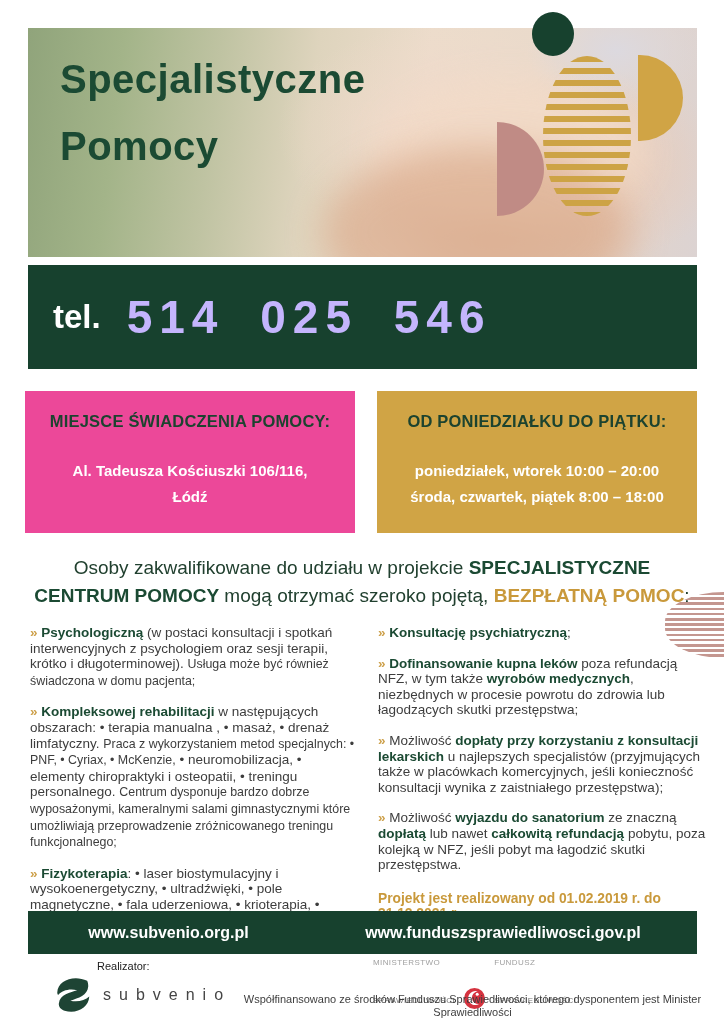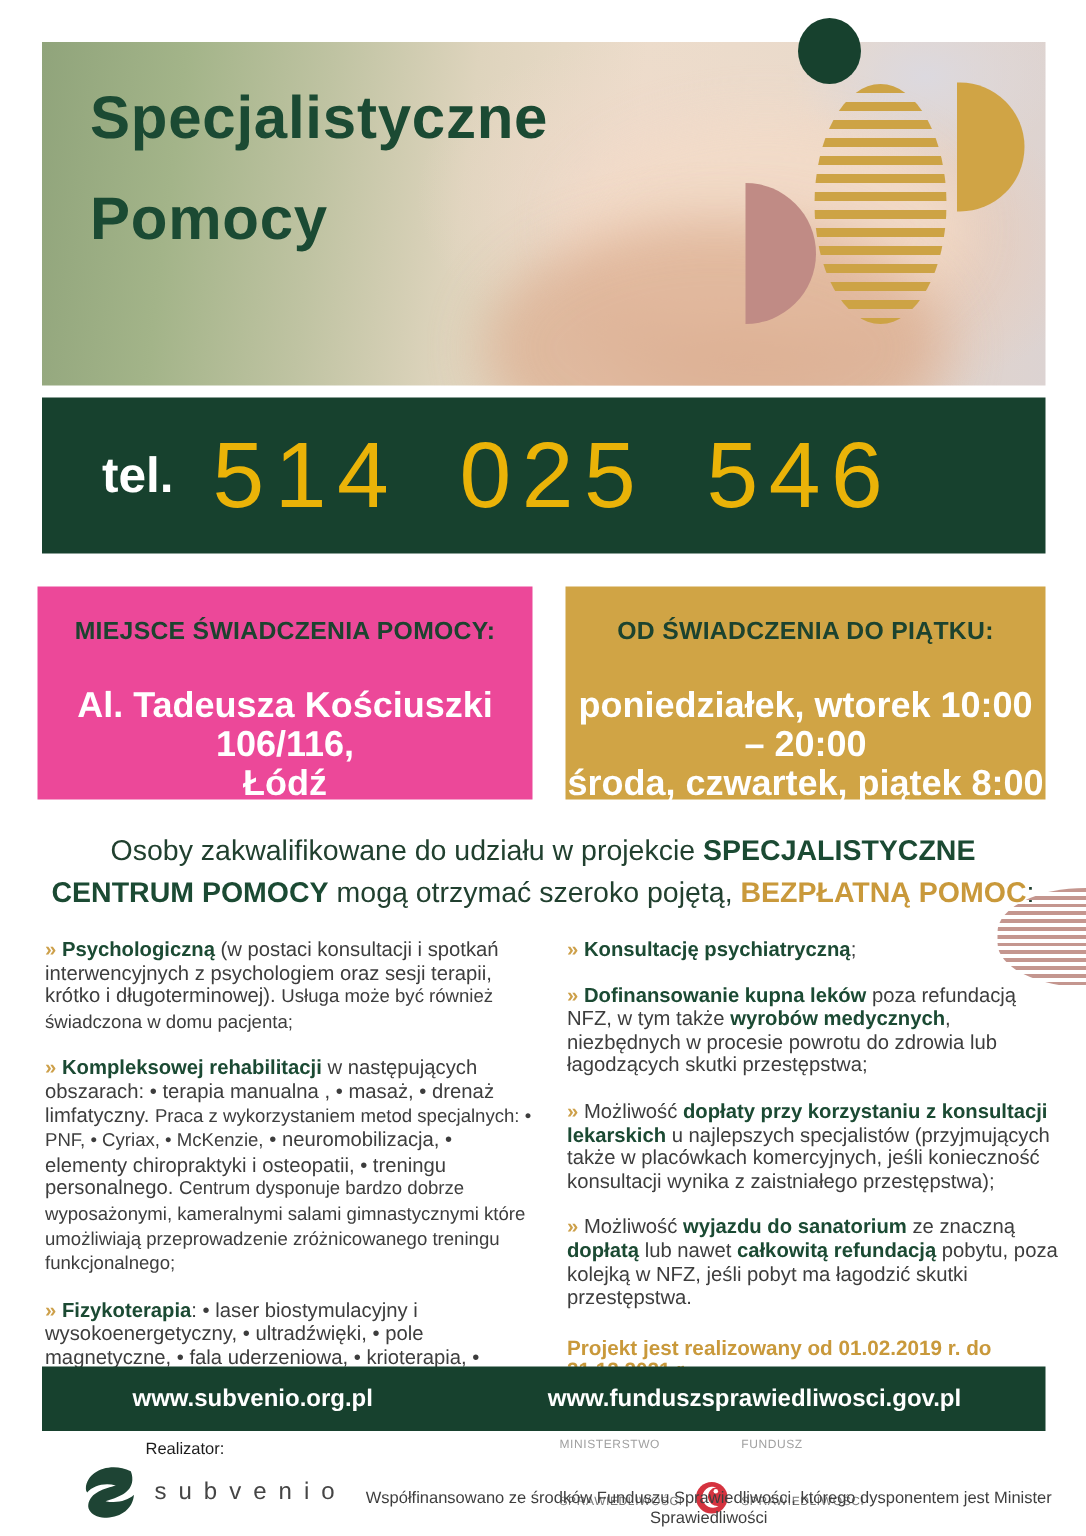--- a/index.html
+++ b/index.html
@@ -46,33 +46,33 @@
   }
   .deco-striped-pink {
     left:665px; top:589px; width:59px; height:66px;
     border-radius:66px 0 0 66px / 33px 0 0 33px;
     background:repeating-linear-gradient(180deg, #c4968f 0 2.5px, rgba(0,0,0,0) 2.5px 5.2px);
   }
 
   
   .phone-banner {
     position:absolute; left:28px; top:262px; width:669px; height:104px;
-    background:#17412e; display:flex; align-items:center; padding-left:40px;
+    background:#17412e; display:flex; align-items:center; padding-left:25px;
   }
   .phone-label { color:#ffffff; font-weight:bold; font-size:33px; margin-right:26px; }
-  .phone-number { color:#eab308; font-weight:normal; font-size:62px; letter-spacing:7px; word-spacing:16px; white-space:nowrap; }
+  .phone-number { color:#c4b5fd; font-weight:bold; font-size:46px; letter-spacing:7px; word-spacing:16px; white-space:nowrap; }
 
   
   .info-box { position:absolute; top:388px; height:142px; padding-top:21px; }
   .info-box.place { left:25px;  width:330px; background:#ec4899; }
   .info-box.hours { left:377px; width:320px; background:#d0a445; }
   .info-box .box-heading {
     text-align:center; color:#1c432f; font-weight:bold; font-size:16.5px; letter-spacing:.2px;
   }
-  .info-box .box-body { margin-top:27px; text-align:center; color:#ffffff; font-weight:bold; font-size:24px; line-height:26px; }
+  .info-box .box-body { margin-top:27px; text-align:center; color:#ffffff; font-weight:bold; font-size:15px; line-height:26px; }
 
   
   .intro {
     position:absolute; left:30px; top:551px; width:664px;
     text-align:center; font-size:19px; line-height:28px; color:#21402f;
   }
 
   
   .col { position:absolute; top:622px; }
   .col-left  { left:30px;  width:328px; }
@@ -136,21 +136,21 @@
   </div>
 
   <div class="info-box place">
     <div class="box-heading">MIEJSCE ŚWIADCZENIA POMOCY:</div>
     <div class="box-body">
       <div>Al. Tadeusza  Kościuszki 106/116,</div>
       <div>Łódź</div>
     </div>
   </div>
   <div class="info-box hours">
-    <div class="box-heading">OD ŚWIADCZENIA DO PIĄTKU:</div>
+    <div class="box-heading">OD PONIEDZIAŁKU DO PIĄTKU:</div>
     <div class="box-body">
       <div>poniedziałek, wtorek 10:00 – 20:00</div>
       <div>środa, czwartek, piątek  8:00 – 18:00</div>
     </div>
   </div>
 
   <div class="intro"><span class="seg-n">Osoby zakwalifikowane do udziału w projekcie </span><span class="seg-g">SPECJALISTYCZNE CENTRUM POMOCY</span><span class="seg-n"> mogą otrzymać szeroko pojętą, </span><span class="seg-gold">BEZPŁATNĄ POMOC</span><span class="seg-n">:</span></div>
   <div class="deco deco-striped-pink"></div>
 
   <div class="col col-left">

